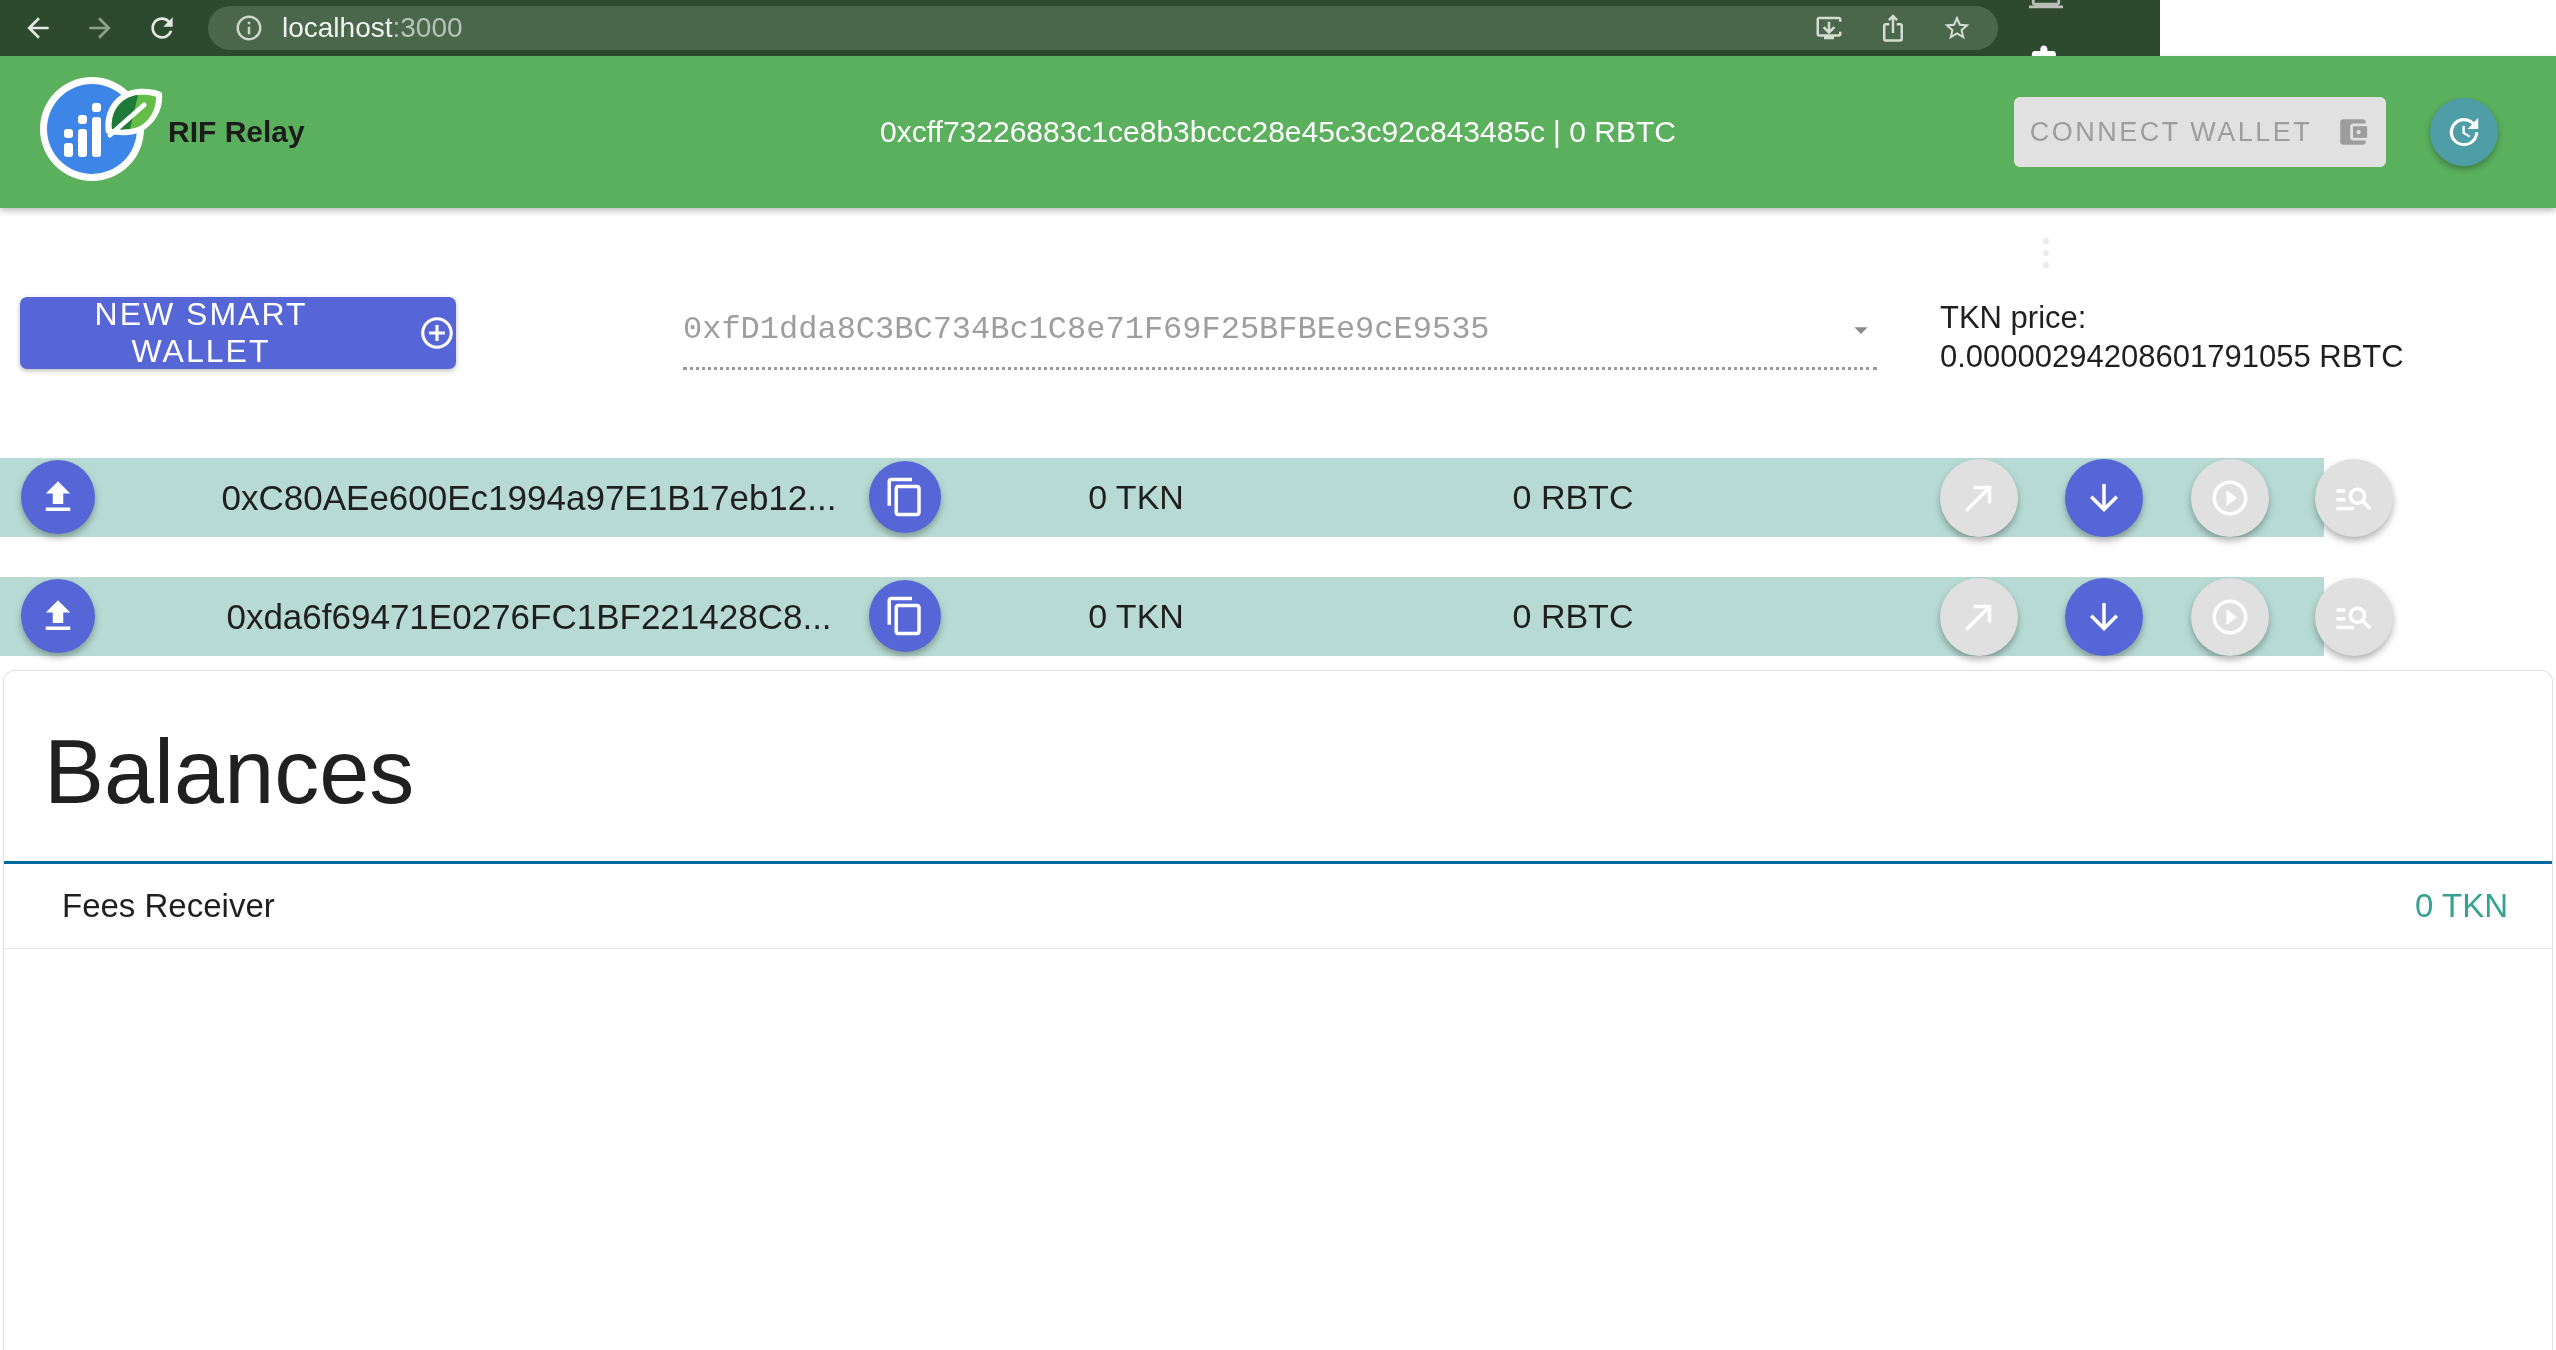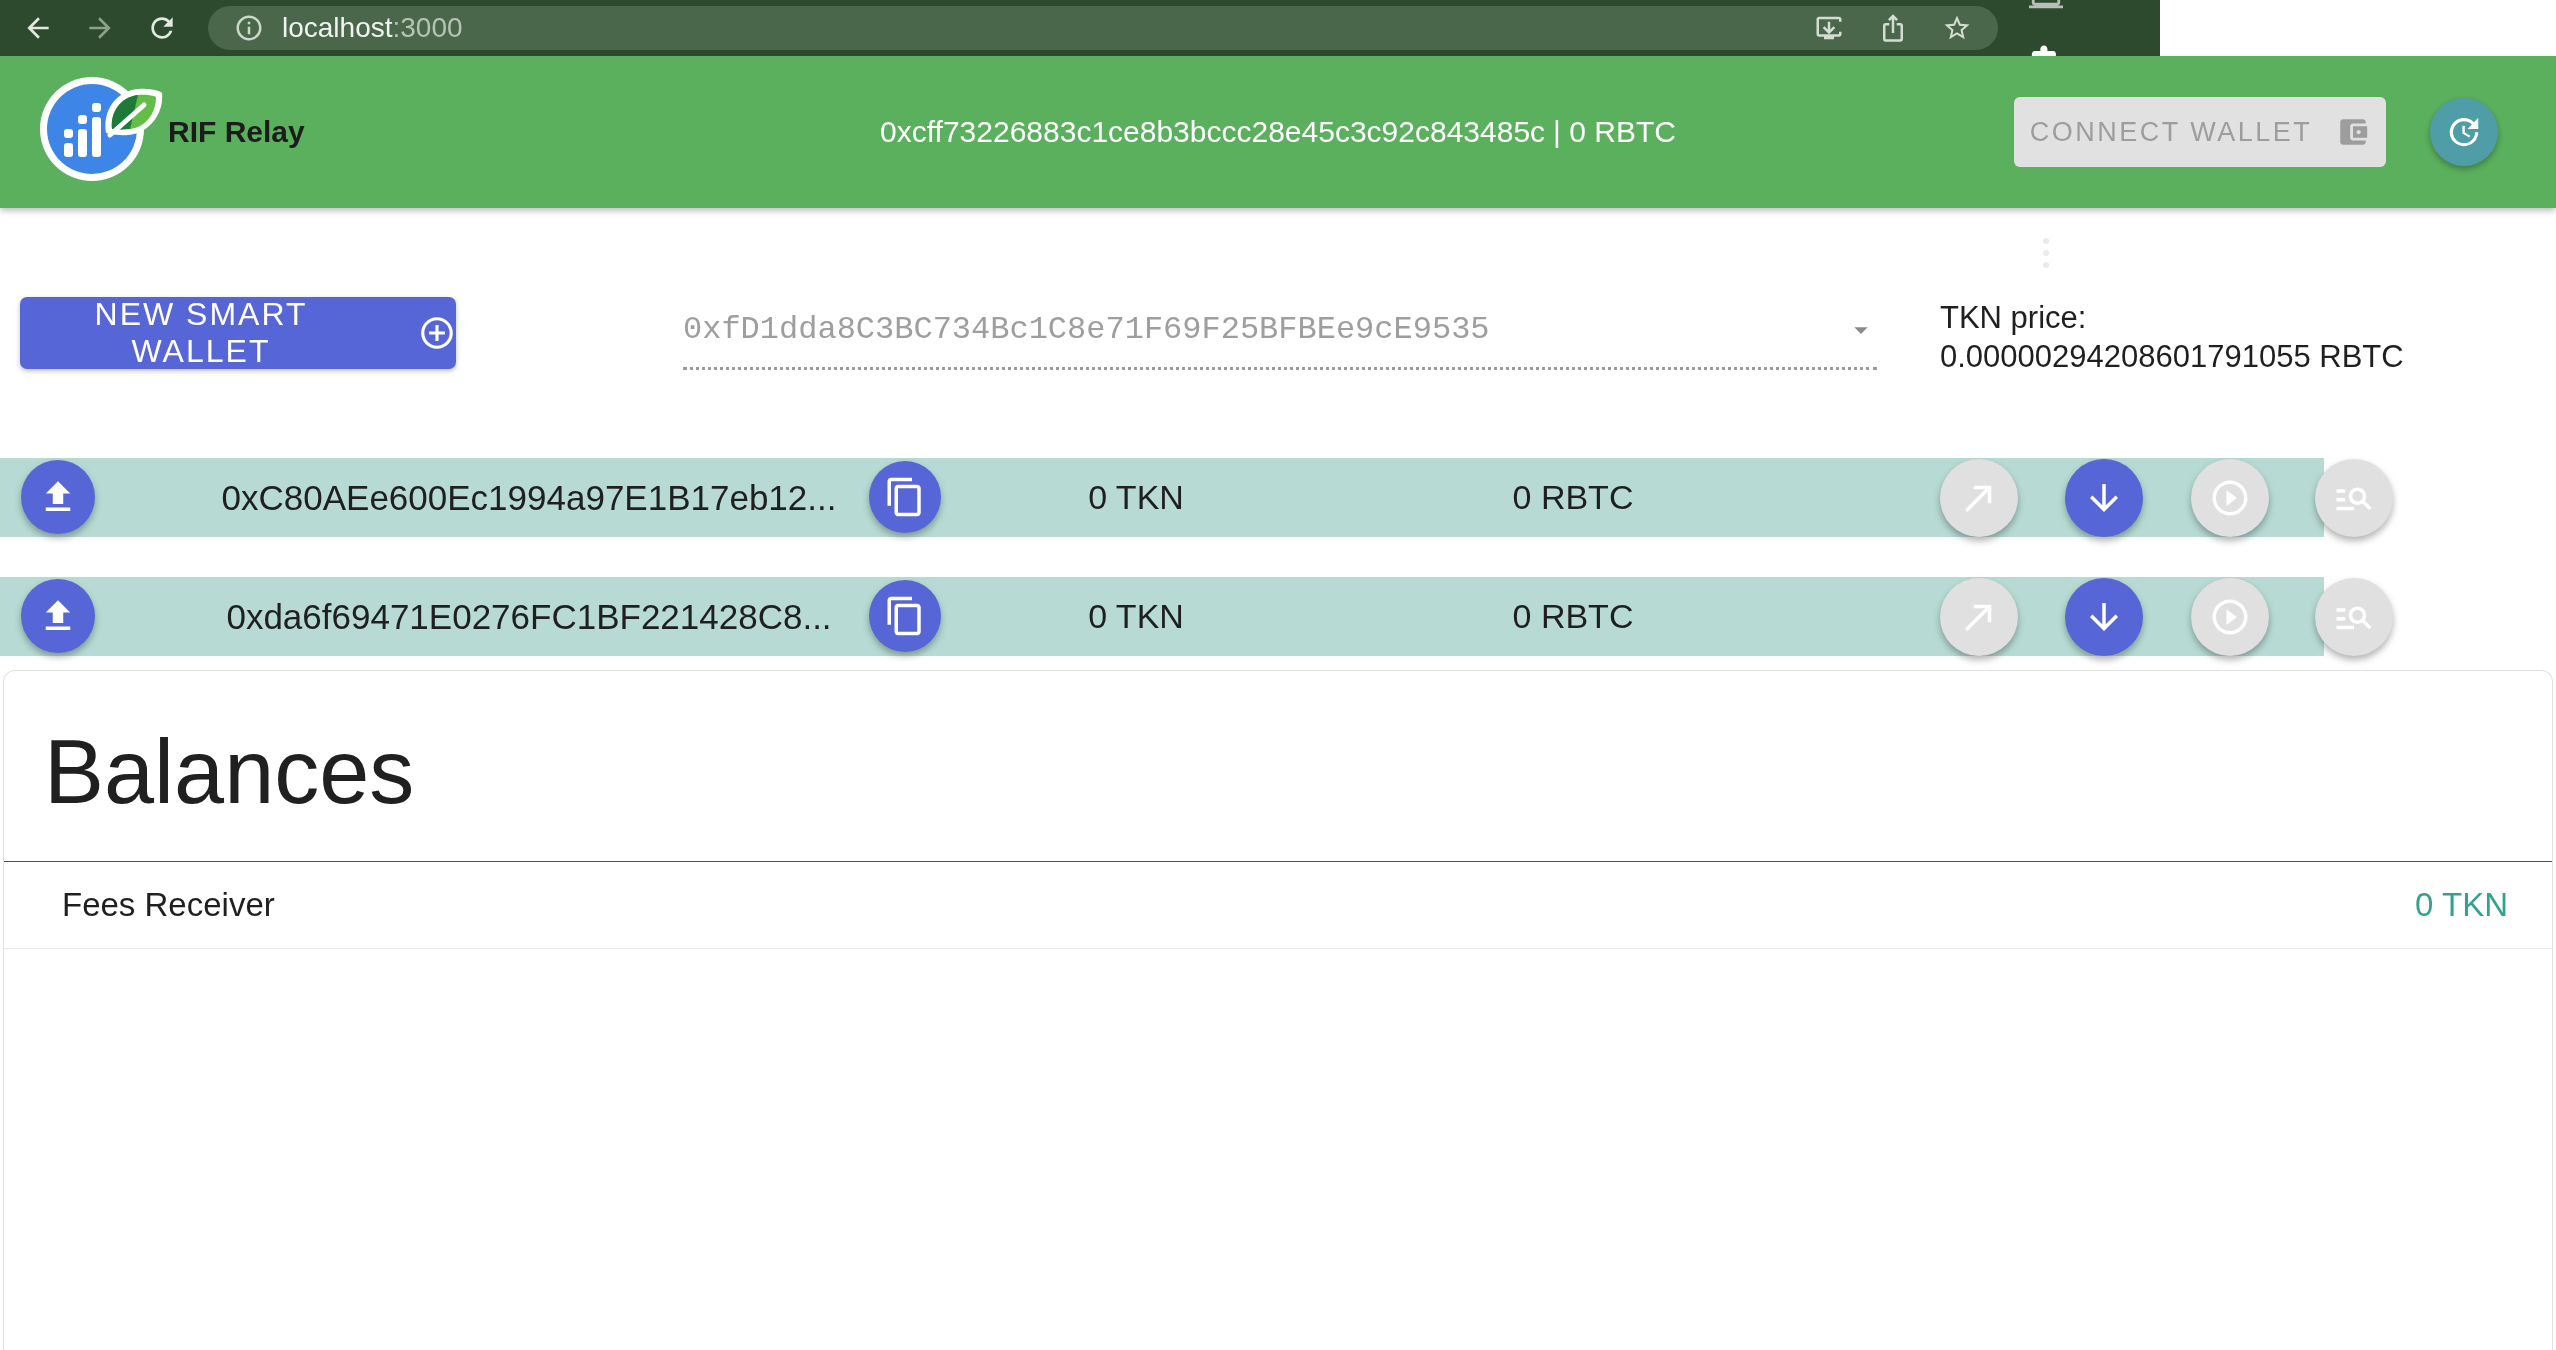--- a/index.html
+++ b/index.html
@@ -107,21 +107,21 @@
              display:flex; align-items:center; justify-content:center;
              font-size:34px; color:#1f1f1f; }
 
   
   .bal-card { position:absolute; left:3px; top:670px; width:2550px; height:680px;
               background:#fff; border:1px solid #e0e0e0; border-bottom:none;
               border-radius:12px 12px 0 0;padding-left:25px; }
   .bal-title { position:absolute; left:40px; top:50px; font-size:90px;
                font-weight:400; color:#202020; }
   .fees-row { position:absolute; left:0; top:190px; width:100%; height:88px;
-              border-top:1px solid #0369a1; border-bottom:1px solid #e8e8e8;
+              border-top:3px solid #0369a1; border-bottom:1px solid #e8e8e8;
               display:flex; align-items:center; padding:0 44px 0 58px; }
   .fees-label { font-size:33px; color:#1f1f1f; flex:1; }
   .fees-value { font-size:33px; color:#35a291; }
 </style>
 </head>
 <body>
 
 <div class="stage">
 
   <div class="toolbar">

